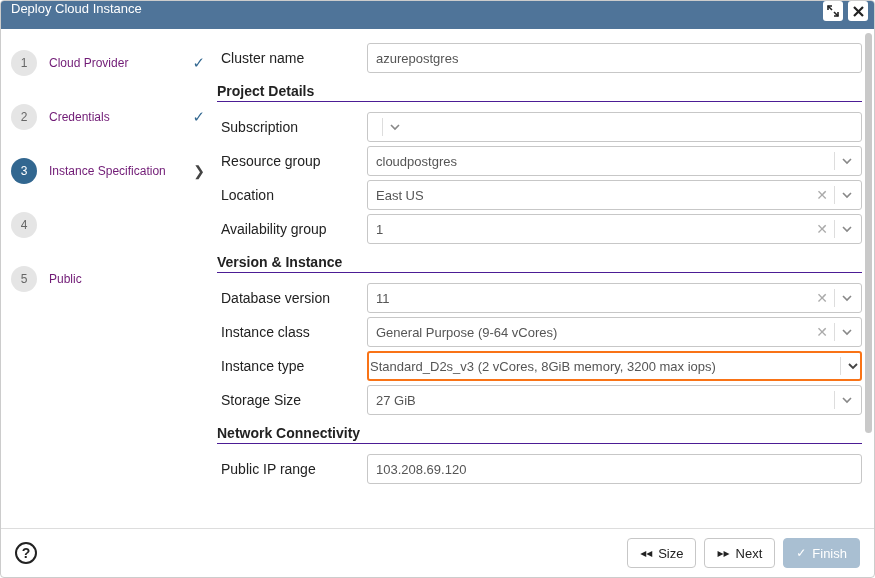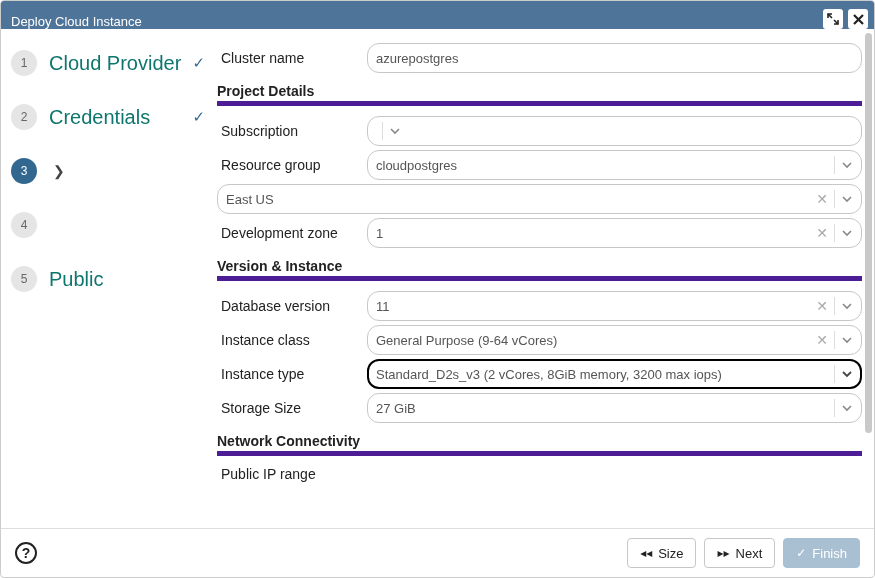--- a/index.html
+++ b/index.html
@@ -12,21 +12,21 @@
     height: 578px;
     overflow: hidden;
     border: 1px solid #ccc;
     border-radius: 4px;
   }
   .titlebar {
     background: #4f7499;
     color: #fff;
     height: 28px;
     display: flex;
-    align-items: flex-end;
+    align-items: flex-start;
     padding: 0 6px 0 10px;
     font-size: 13px;
   }
   .titlebar .title { flex: 1; }
   .titlebar .tb-btn {
     width: 20px; height: 20px;
     background: #fff;
     color: #222;
     border-radius: 3px;
     display: flex; align-items: center; justify-content: center;
@@ -57,21 +57,21 @@
     width: 26px; height: 26px;
     border-radius: 50%;
     background: #e5e5e5;
     color: #666;
     display: flex; align-items: center; justify-content: center;
     font-size: 12px;
     margin-right: 12px;
     flex-shrink: 0;
   }
   .step.active .num { background: #326790; color: #fff; }
-  .step .label { flex: 1; color: #0f766e; font-size: 20px; }
+  .step .label { flex: 1; color: #701a75; font-size: 12px; }
   .step .check { color: #326790; margin-left: 4px; font-size: 15px; }
   .step .caret { color: #444; margin-left: 4px; font-size: 14px; }
   .content {
     flex: 1;
     overflow-y: auto;
     padding: 14px 12px 14px 6px;
   }
   .row {
     display: flex;
     align-items: center;
@@ -83,38 +83,38 @@
     color: #222;
     font-size: 14px;
     padding-left: 4px;
     flex-shrink: 0;
   }
   .row .field { flex: 1; }
   .section-title {
     font-weight: 600;
     font-size: 14px;
     color: #222;
-    border-bottom: 5px solid #4c1d95;
+    border-bottom: 1px solid #4c1d95;
     padding-bottom: 2px;
     margin: 10px 0 10px 0;
   }
   .textfield, .dropdown {
     width: 100%;
     height: 30px;
     border: 1px solid #c7c7c7;
-    border-radius: 12px;
+    border-radius: 3px;
     background: #fff;
     display: flex;
     align-items: center;
     padding: 0 8px;
     color: #555;
     font-size: 13px;
     position: relative;
   }
-  .dropdown.focused { border: 2px solid #000000; padding: 0 7px; }
+  .dropdown.focused { border: 2px solid #f97316; padding: 0 1px; }
   .dropdown .dd-text { flex: 1; overflow: hidden; text-overflow: ellipsis; white-space: nowrap; }
   .dd-controls { display: flex; align-items: center; color: #999; }
   .dd-sep { width: 1px; height: 18px; background: #ddd; margin: 0 6px; }
   .dd-x { font-size: 14px; cursor: pointer; color: #aaa; }
   .dd-caret { cursor: pointer; }
   .dd-caret svg { display:block; }
   .footer {
     height: 48px;
     display: flex;
     align-items: center;
@@ -190,20 +190,21 @@
       <span class="label">Cloud Provider</span>
       <span class="check">✓</span>
     </div>
     <div class="step">
       <span class="num">2</span>
       <span class="label">Credentials</span>
       <span class="check">✓</span>
     </div>
     <div class="step active">
       <span class="num">3</span>
+      <span class="label">Instance Specification</span>
       <span class="caret">❯</span>
     </div>
     <div class="step">
       <span class="num">4</span>
     </div>
     <div class="step">
       <span class="num">5</span>
       <span class="label">Public</span>
     </div>
   </div>
@@ -248,38 +249,39 @@
                 <svg width="12" height="12" viewBox="0 0 12 12">
                   <path d="M2 4 L6 8 L10 4" stroke="#888" stroke-width="1.6" fill="none"></path>
                 </svg>
               </span>
           </span>
         </div>
       </div>
     </div>
 
     <div class="row">
+      <div class="lbl">Location</div>
       <div class="field">
         <div class="dropdown">
           <span class="dd-text">East US</span>
           <span class="dd-controls">
             <span class="dd-x">✕</span>
             <span class="dd-sep"></span>
             <span class="dd-caret">
                 <svg width="12" height="12" viewBox="0 0 12 12">
                   <path d="M2 4 L6 8 L10 4" stroke="#888" stroke-width="1.6" fill="none"></path>
                 </svg>
               </span>
           </span>
         </div>
       </div>
     </div>
 
     <div class="row">
-      <div class="lbl">Development zone</div>
+      <div class="lbl">Availability group</div>
       <div class="field">
         <div class="dropdown">
           <span class="dd-text">1</span>
           <span class="dd-controls">
             <span class="dd-x">✕</span>
             <span class="dd-sep"></span>
             <span class="dd-caret">
                 <svg width="12" height="12" viewBox="0 0 12 12">
                   <path d="M2 4 L6 8 L10 4" stroke="#888" stroke-width="1.6" fill="none"></path>
                 </svg>
@@ -358,20 +360,25 @@
               </span>
           </span>
         </div>
       </div>
     </div>
 
     <div class="section-title">Network Connectivity</div>
 
     <div class="row">
       <div class="lbl">Public IP range</div>
+      <div class="field">
+        <div class="textfield">
+          <input type="text" value="103.208.69.120" style="">
+        </div>
+      </div>
     </div>
 
   </div>
 
   <div class="scroll-track">
     <div class="scroll-thumb" style="height:400px"></div>
   </div>
 </div>
 
 <div class="footer">

